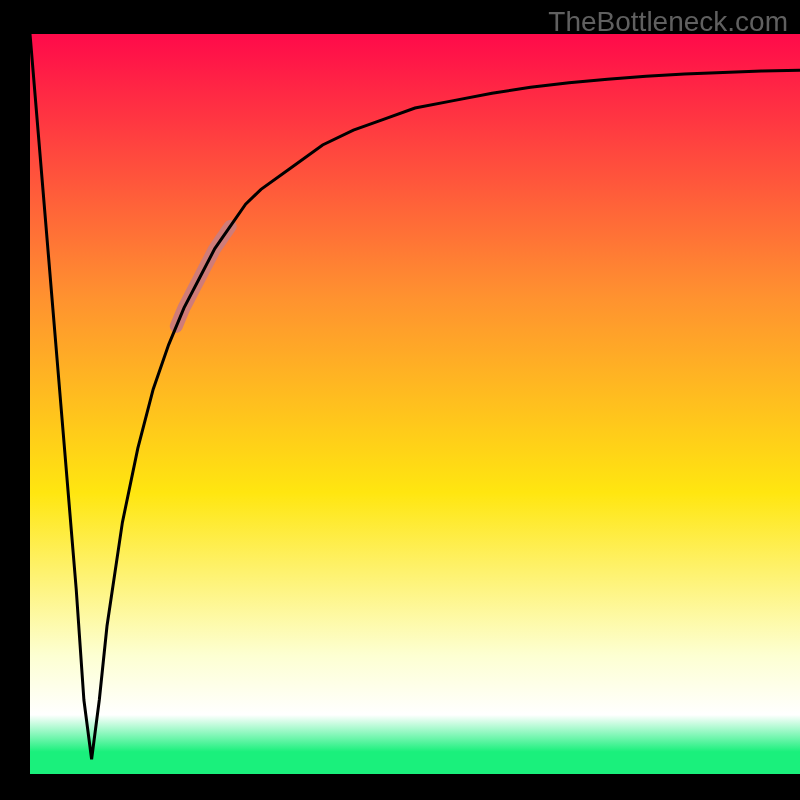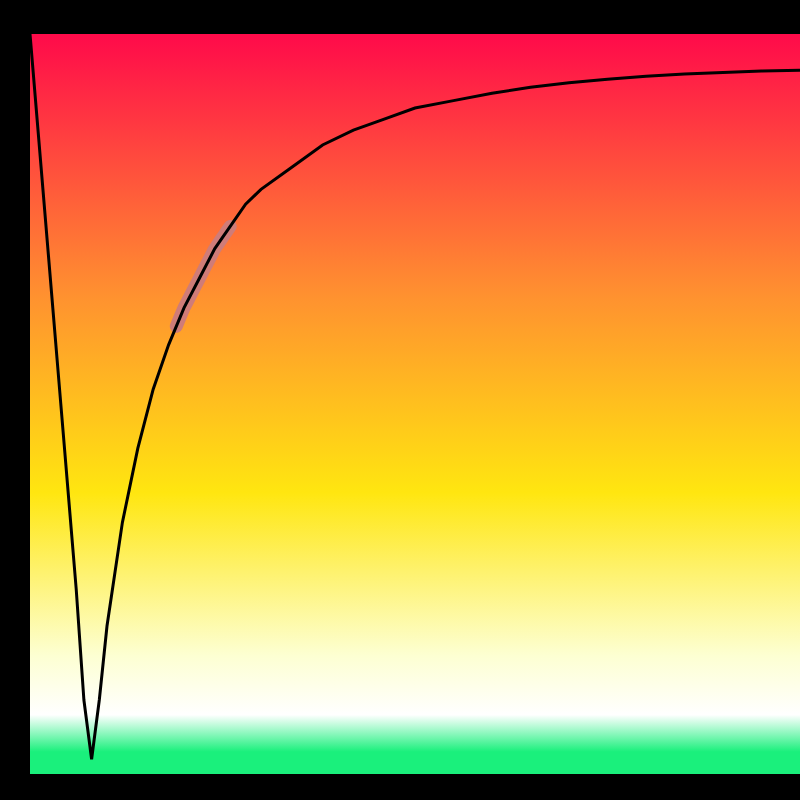--- a/index.html
+++ b/index.html
@@ -34,20 +34,21 @@
     width: 800px;
     height: 800px;
     z-index: 5;
   }
 </style>
 </head>
 <body>
 
 <div class="wrap">
 
+  <div class="watermark">TheBottleneck.com</div>
 
   <svg class="plot" viewBox="0 0 800 800" preserveAspectRatio="none">
     <defs>
       <linearGradient id="bg-grad" x1="0" y1="0" x2="0" y2="1">
         <stop id="g0" offset="0%" stop-color="#ff0a4a"></stop>
         <stop id="g1" offset="35%" stop-color="#ff9030"></stop>
         <stop id="g2" offset="62%" stop-color="#ffe610"></stop>
         <stop id="g3" offset="84%" stop-color="#fdffd2"></stop>
         <stop id="g4" offset="92%" stop-color="#ffffff"></stop>
         <stop id="g5" offset="97%" stop-color="#1af07c"></stop>

